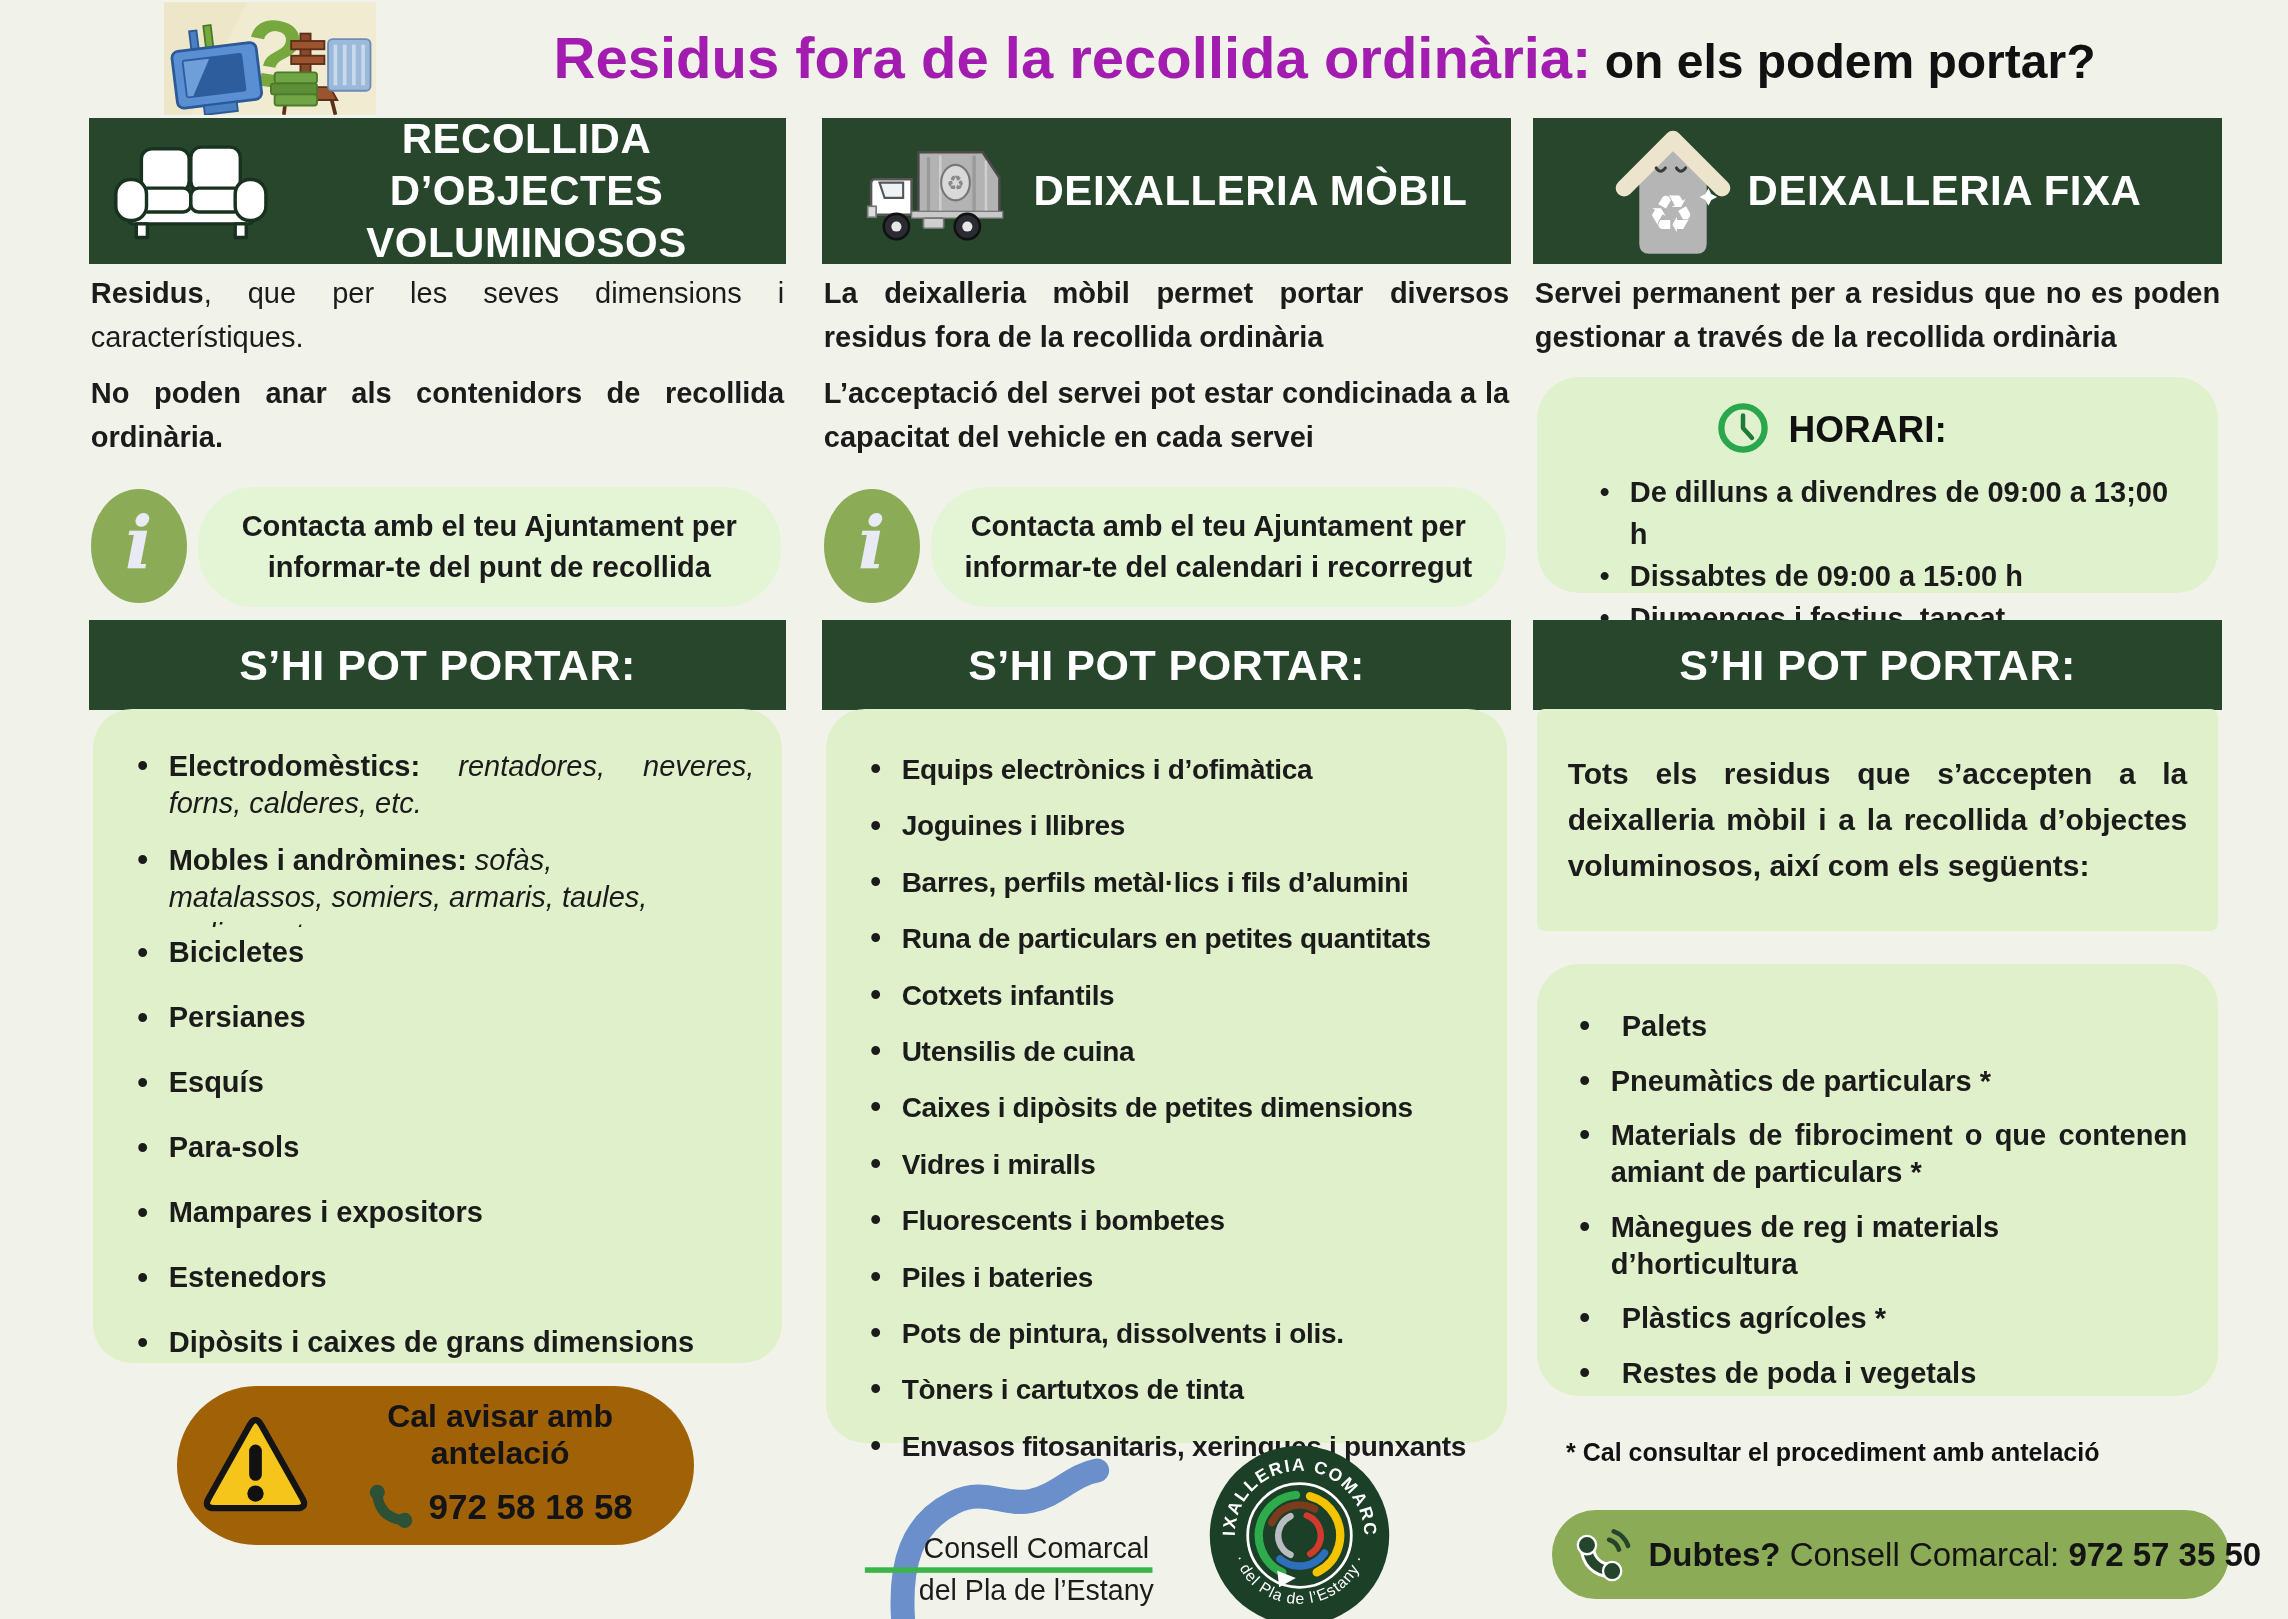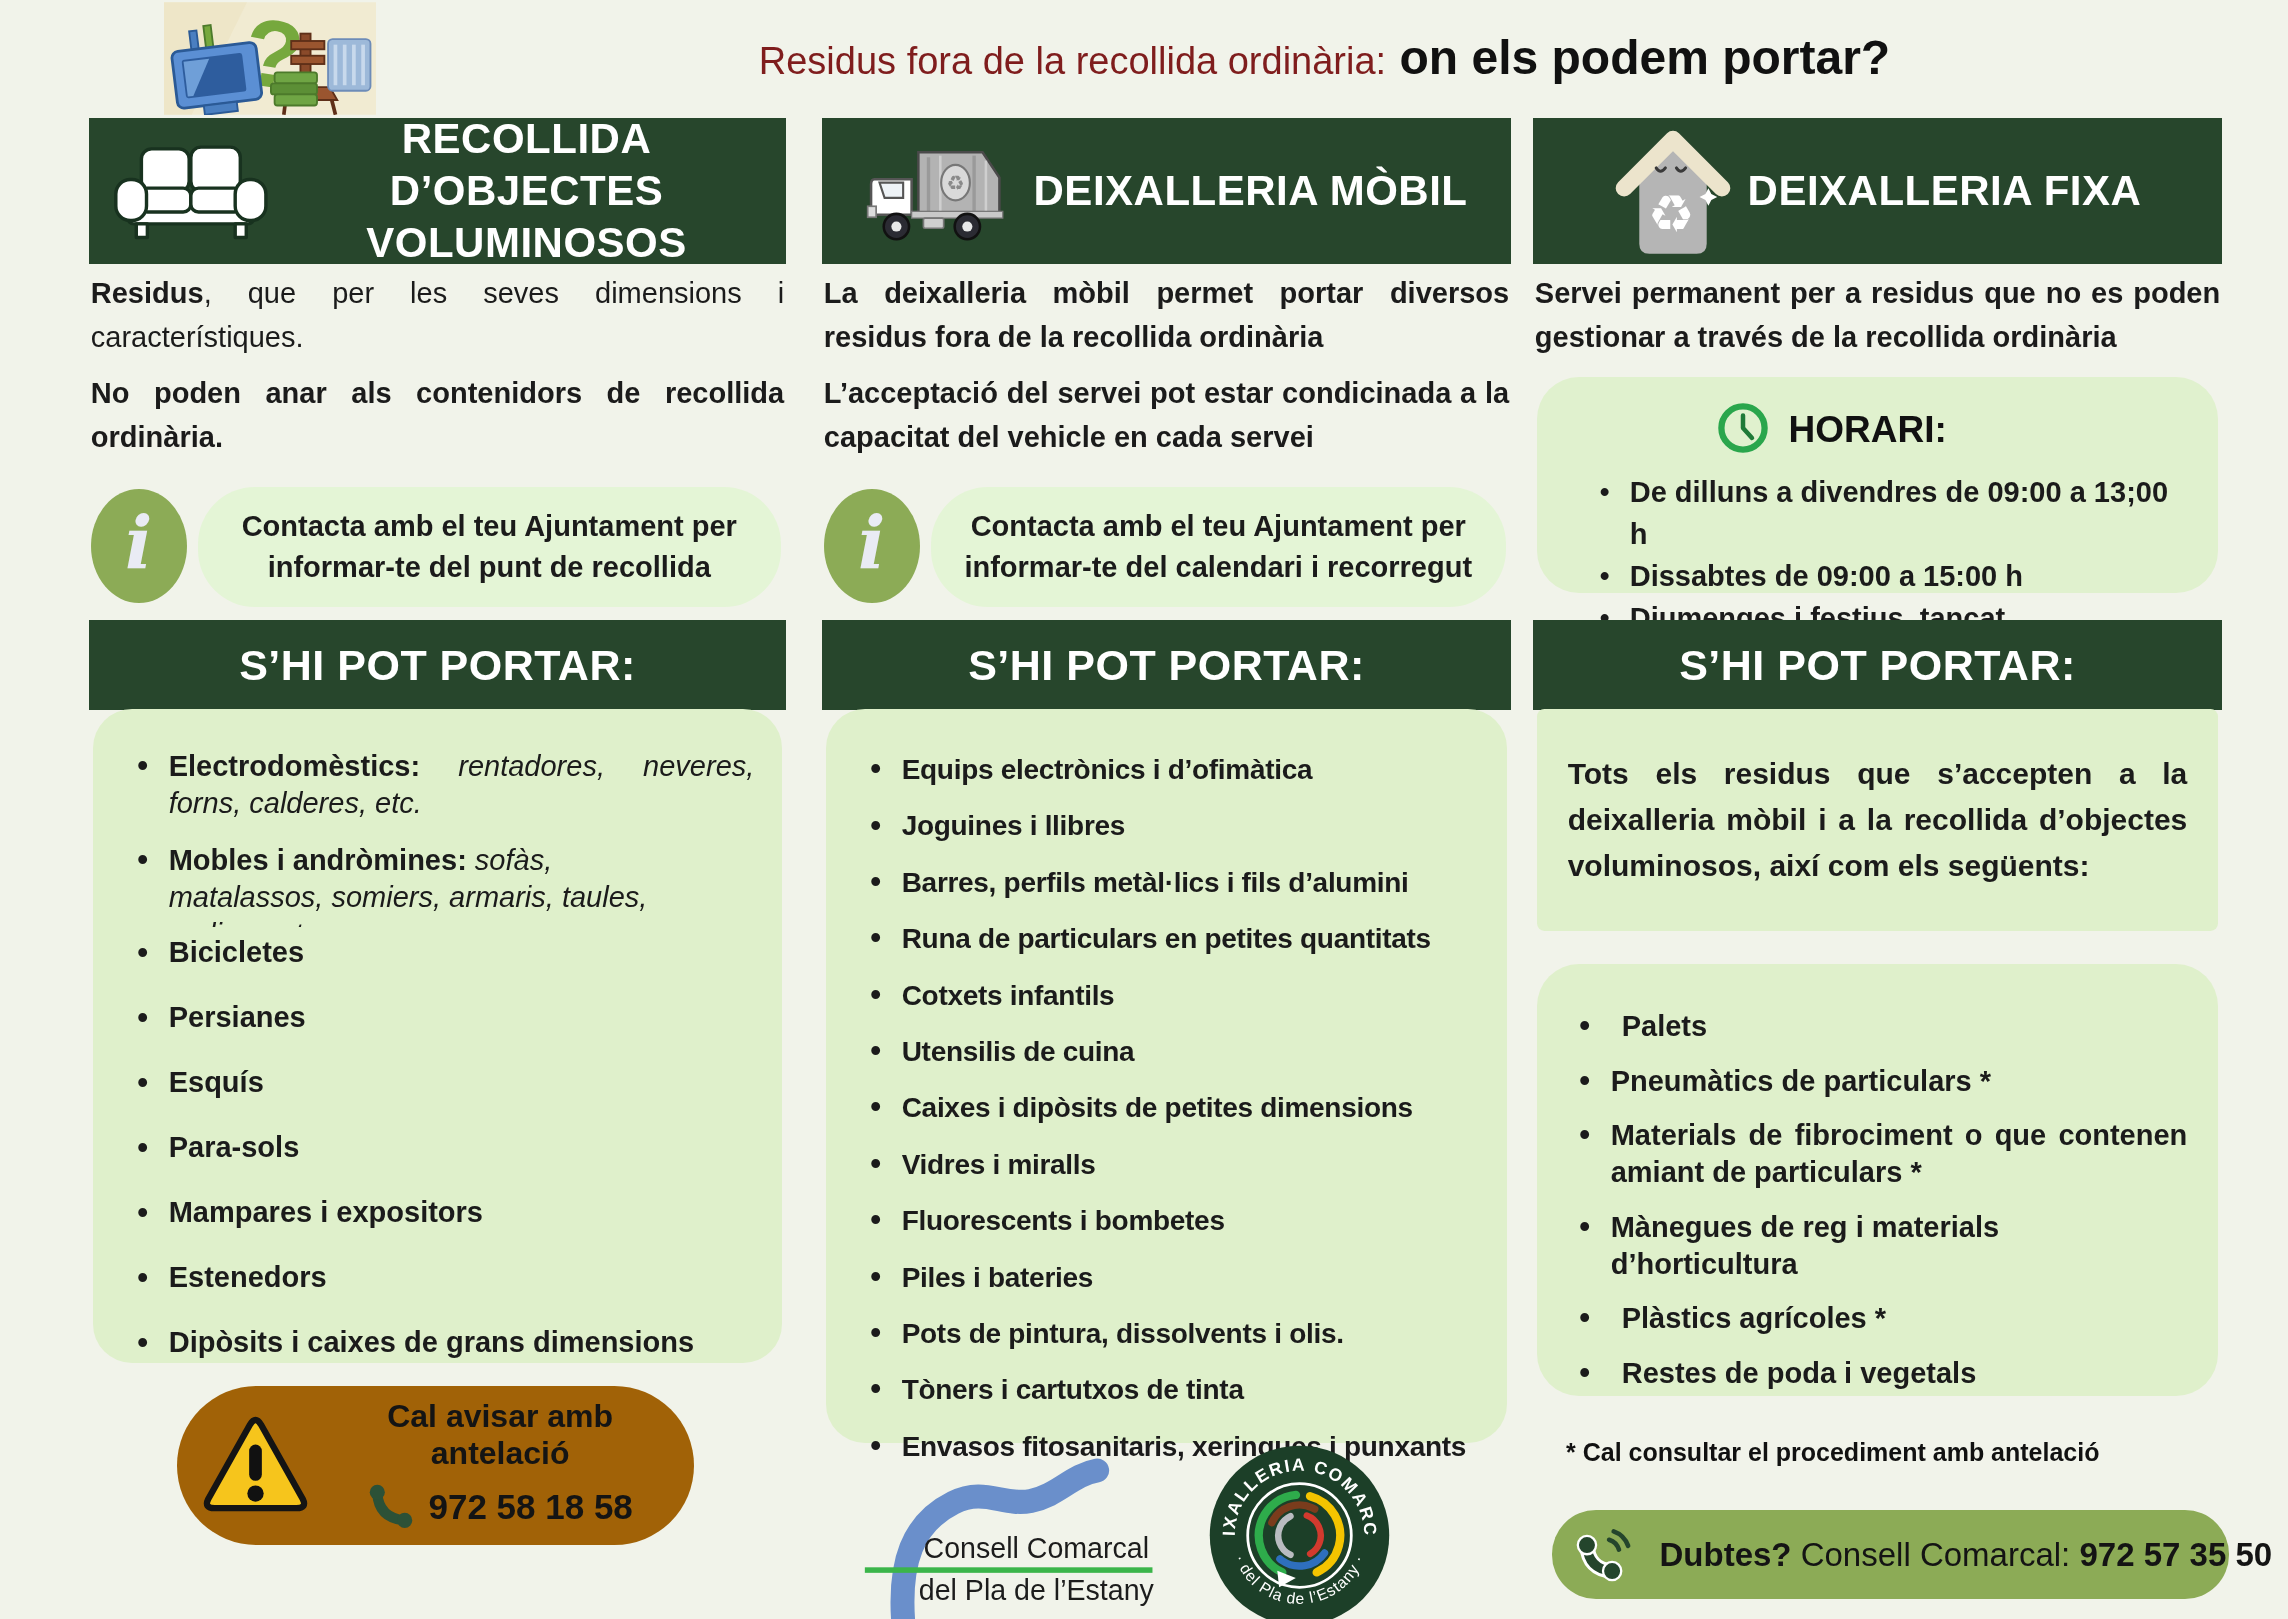--- a/index.html
+++ b/index.html
@@ -6,21 +6,21 @@
   body{
     width:2289px;height:1620px;position:relative;overflow:hidden;
     background:#f1f3ea;
     font-family:"Liberation Sans",sans-serif;
     color:#1b1b1b;
   }
   .abs{position:absolute;}
 
   
   .title-wrap{position:absolute;left:397px;top:13px;width:1855px;text-align:center;line-height:90px;}
-  .title-main{font-size:38px;font-weight:normal;color:#7f1d1d;}
+  .title-main{font-size:58px;font-weight:bold;color:#a21caf;}
   .title-sub{font-size:48px;font-weight:bold;color:#111;}
 
   
   .col{position:absolute;top:0;height:1620px;}
   .c1{left:89px;width:697px;}
   .c2{left:822px;width:689px;}
   .c3{left:1533px;width:689px;}
 
   .hdr{
     position:absolute;left:0;right:0;top:118px;height:146px;
@@ -96,21 +96,21 @@
   }
   .boxA p{margin:0;font-weight:bold;font-size:30px;line-height:46px;text-align:justify;}
   .boxB{
     position:absolute;left:3.7px;right:3.7px;top:964px;height:432px;background:#dff0cb;border-radius:42px;
     padding:44px 31px 18.5px 26px;box-sizing:border-box;
   }
   .note{position:absolute;left:33px;top:1438px;font-weight:bold;font-size:25px;color:#111;}
 
   .dubtes-pill{
     position:absolute;left:18.5px;right:-7.4px;top:1510px;height:89px;border-radius:44px;background:#8cab56;
-    display:flex;align-items:center;gap:25px;padding:0 24px 0 22px;box-sizing:border-box;
+    display:flex;align-items:center;gap:14px;padding:0 24px 0 22px;box-sizing:border-box;
   }
   .dubtes-text{font-size:33px;color:#141414;white-space:nowrap;}
   .dub-b{font-weight:bold;}
 
   
   .consell{position:absolute;left:863px;top:1451px;width:295px;height:169px;}
   .badge{position:absolute;left:1207px;top:1443px;width:185px;height:185px;}
 
   .hdr-icon{flex:0 0 auto;display:flex;align-items:center;justify-content:center;}
 </style>

